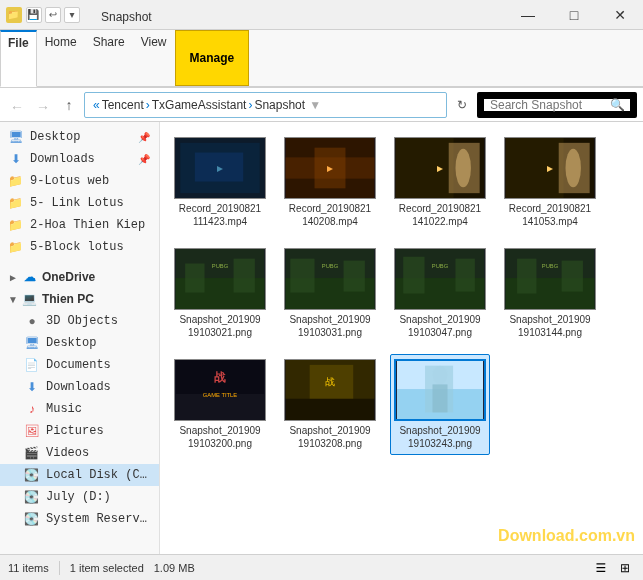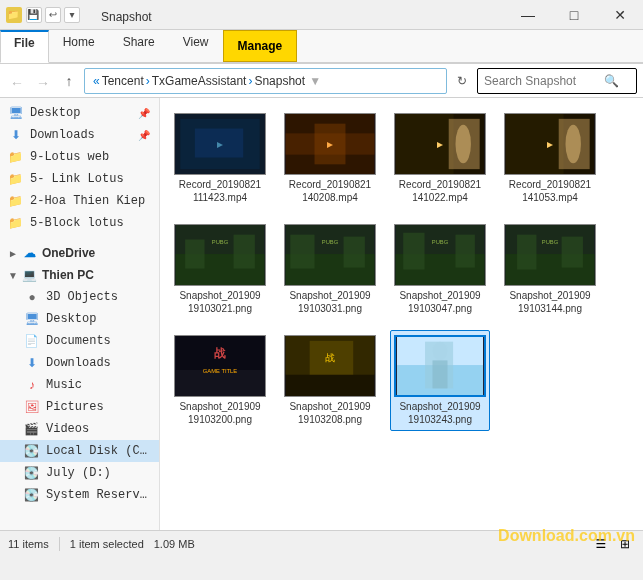--- a/index.html
+++ b/index.html
@@ -27,42 +27,42 @@
     }
     .title-controls { display:flex; align-items:center; }
     .title-btn { width:46px; height:30px; display:flex; align-items:center; justify-content:center; cursor:pointer; font-size:14px; color:#333; }
 
     
     .ribbon {
       background: #f8f8f8; border-bottom: 1px solid #d0d0d0;
     }
     .ribbon-tabs { display:flex; border-bottom: 1px solid #d0d0d0; }
     .ribbon-tab {
-      padding: 4px 13px; font-size: 12px; color: #333; cursor: pointer;
+      padding: 4px 7px; font-size: 12px; color: #333; cursor: pointer;
       border: 1px solid transparent;
     }
     .ribbon-tab.active { background: #fff; border-top: 2px solid #0078d4; border-left:1px solid #d0d0d0; border-right:1px solid #d0d0d0; border-bottom:1px solid #fff; font-weight:600; margin-bottom:-1px; }
-    .ribbon-tab.picture-tools { background: #ffd700; font-weight:600; padding:8px 14px; border:1px solid #c8a000; color:#000; }
+    .ribbon-tab.picture-tools { background: #ffd700; font-weight:600; padding:20px 14px; border:1px solid #c8a000; color:#000; }
 
     
     .address-bar {
       display:flex; align-items:center; background:#fff; border-bottom:1px solid #d0d0d0;
       padding: 3px 6px; gap:4px; height:34px;
     }
     .nav-btn { width:22px; height:22px; display:flex; align-items:center; justify-content:center; cursor:pointer; color:#555; font-size:14px; border:1px solid transparent; border-radius:2px; }
     .nav-btn.disabled { color:#bbb; cursor:default; }
     .address-path {
       flex:1; display:flex; align-items:center; border:1px solid #7fbbdd; background:#fff;
       padding: 2px 6px; height:26px; font-size:12px; color:#333; border-radius:2px;
     }
     .path-sep { color:#0078d4; margin: 0 2px; }
     .path-segment { color:#333; cursor:pointer; }
     .refresh-btn { width:22px; height:22px; display:flex; align-items:center; justify-content:center; cursor:pointer; color:#555; font-size:12px; }
     .search-box {
-      display:flex; align-items:center; border:1px solid #000000; background:#fff;
+      display:flex; align-items:center; border:7px solid #000000; background:#fff;
       padding: 2px 6px; height:26px; width:160px; border-radius:2px;
     }
     .search-box input {
       border:none; outline:none; font-size:12px; color:#aaa; width:120px; background:transparent;
     }
     .search-icon-el { color:#aaa; font-size:12px; }
 
     
     .main-layout { display:flex; height: calc(580px - 30px - 58px - 34px - 26px); }
 

